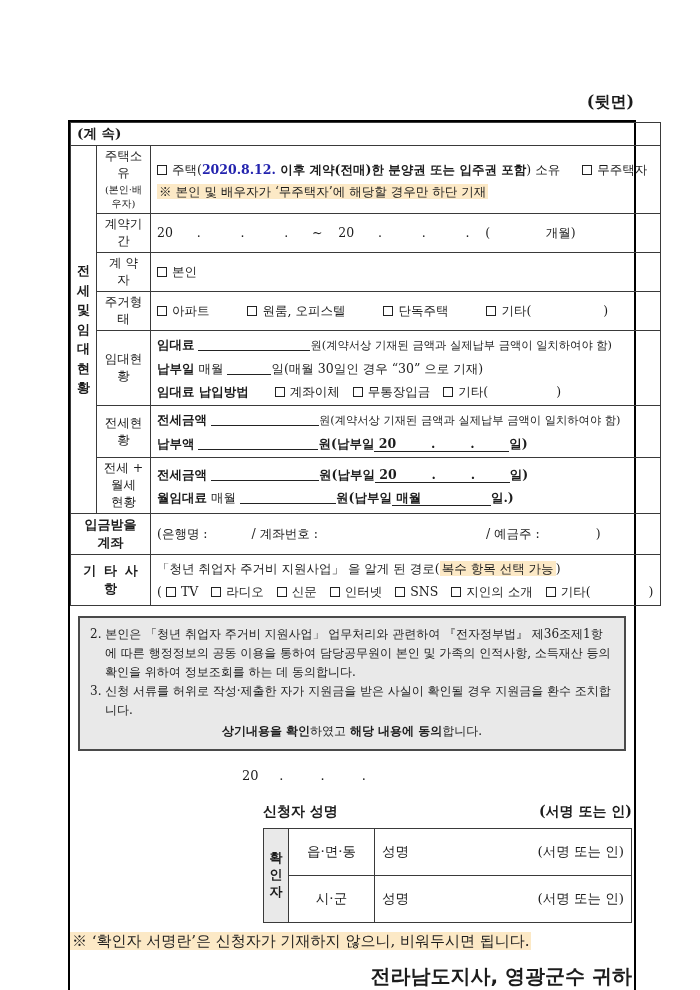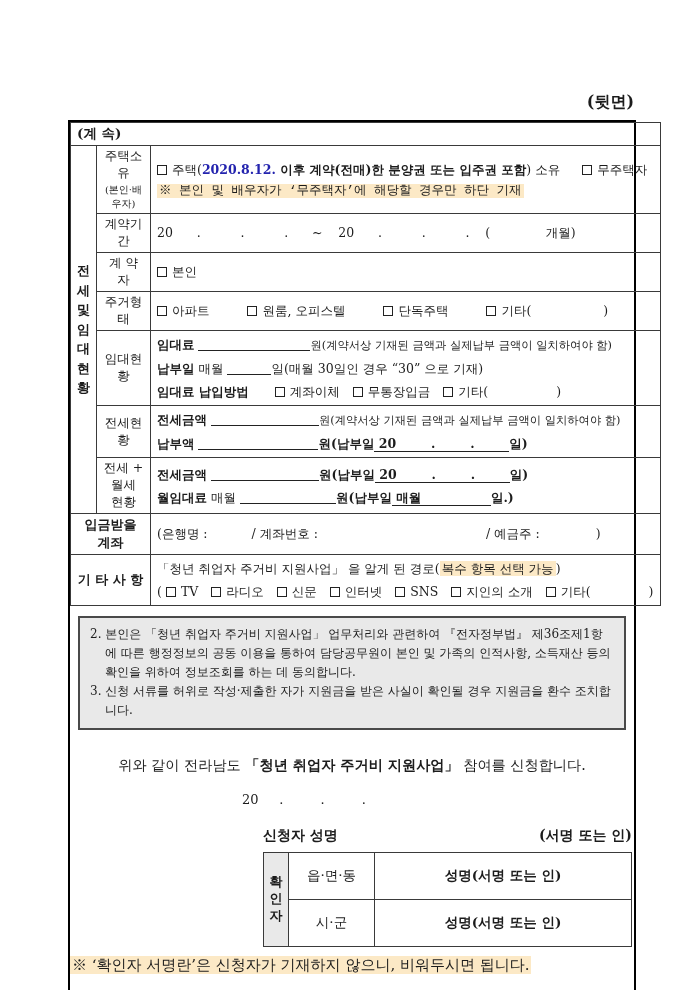--- a/index.html
+++ b/index.html
@@ -17,24 +17,24 @@
   }
   .page{padding:92px 64px 0 68px;}
   .corner{ text-align:right;font-size:16px;font-weight:bold;margin-bottom:7px;padding-right:2px;}
   .outer{border:2px solid #000;}
 
   table.main{border-collapse:collapse;width:100%;font-size:12.5px;}
   table.main td{border:1px solid #3a3a3a;padding:2px 6px;vertical-align:middle;}
   td.hdr{font-weight:bold;font-size:13.5px;padding:3px 9px;}
   td.vlabel{width:42px;text-align:center;font-weight:bold;font-size:13px;line-height:1.5;padding:2px 2px;}
   td.rlabel{width:72px;text-align:center;padding:2px 3px;font-size:12.5px;}
-  td.rlabel2{text-align:center;font-weight:bold;font-size:13px;padding:2px 3px;}
+  td.rlabel2{text-align:center;font-weight:bold;font-size:13px;padding:2px 3px;font-family:Liberation Mono, monospace;}
   .sub{font-size:10px;display:block;margin-top:1px;}
   .cellline{line-height:23px;white-space:nowrap;}
-  .cellline.tight{line-height:21px;font-family:Liberation Mono, monospace;}
+  .cellline.tight{line-height:21px;}
   .b{font-weight:bold;}
   .sm{font-size:11.3px;}
   .blue{color:var(--blue);font-weight:bold;}
   .hl{background:var(--hl);padding:0 2px;}
   .pre{white-space:pre;}
   .cb{display:inline-block;width:10px;height:10px;border:1.3px solid #222;margin:0 5px 0 0;vertical-align:-1px;background:#fff;}
   .bl{display:inline-block;border-bottom:1px solid #222;height:13px;vertical-align:-2px;}
   .ul{border-bottom:1px solid #222;white-space:pre;font-weight:bold;}
   .gap{display:inline-block;}
   .opt{margin-right:34px;}
@@ -44,21 +44,21 @@
   .notice-item{padding-left:15px;text-indent:-15px;}
   .notice-footer{text-align:center;margin-top:2px;}
 
   .statement{text-align:center;font-size:14.2px;margin-top:26px;}
   .dateline{font-size:13px;margin-top:17px;white-space:pre;width:fit-content;margin-left:auto;margin-right:auto;position:relative;left:-48px;}
   .applicant-row{width:369px;margin:20px 2px 7px auto;display:flex;justify-content:space-between;font-weight:bold;font-size:14px;}
   table.confirm{border-collapse:collapse;width:369px;margin:0 2px 0 auto;font-size:13.5px;}
   table.confirm td{border:1px solid #3a3a3a;padding:14px 7px;height:30px;}
   table.confirm td.side{width:25px;background:var(--gray);font-weight:bold;text-align:center;line-height:1.3;padding:2px 4px;font-size:13px;}
   table.confirm td.area{width:86px;text-align:center;}
-  .namewrap{display:flex;justify-content:center;align-items:center;font-weight:bold;}
+  .namewrap{display:flex;justify-content:space-between;align-items:center;}
   .confirm-note{font-size:15px;margin:9px 0 0;}
   .recipient{text-align:right;font-size:20px;font-weight:bold;margin:12px 2px 12px 0;
              font-family:"DejaVu Sans","Liberation Sans",sans-serif;}
 </style>
 </head>
 <body>
 
 <div class="page">
 
   <div class="corner">(뒷면)</div>
@@ -196,25 +196,25 @@
             <span><span class="cb"></span><span>기타(</span><span class="gap" style="width:58px"></span><span>)</span></span>
           </div>
         </td>
       </tr>
     </tbody>
       </table>
 
     <div class="notice">
       <div class="notice-item">2. 본인은 「청년 취업자 주거비 지원사업」 업무처리와 관련하여 『전자정부법』 제36조제1항에 따른 행정정보의 공동 이용을 통하여 담당공무원이 본인 및 가족의 인적사항, 소득재산 등의 확인을 위하여 정보조회를 하는 데 동의합니다.</div>
       <div class="notice-item">3. 신청 서류를 허위로 작성·제출한 자가 지원금을 받은 사실이 확인될 경우 지원금을 환수 조치합니다.</div>
+      <div class="notice-footer">
+        <span class="b">상기내용을 확인</span><span>하였고 </span><span class="b">해당 내용에 동의</span><span>합니다.</span>
+      </div>
     </div>
 
-    <div class="statement">
-      <span>위와 같이 전라남도 </span><span class="b">「청년 취업자 주거비 지원사업」</span><span> 참여를 신청합니다.</span>
-    </div>
 
     <div class="dateline">20     .         .         .</div>
 
     <div class="applicant-row">
       <span>신청자 성명</span>
       <span>(서명 또는 인)</span>
     </div>
 
     <table class="confirm">
       <tbody>

